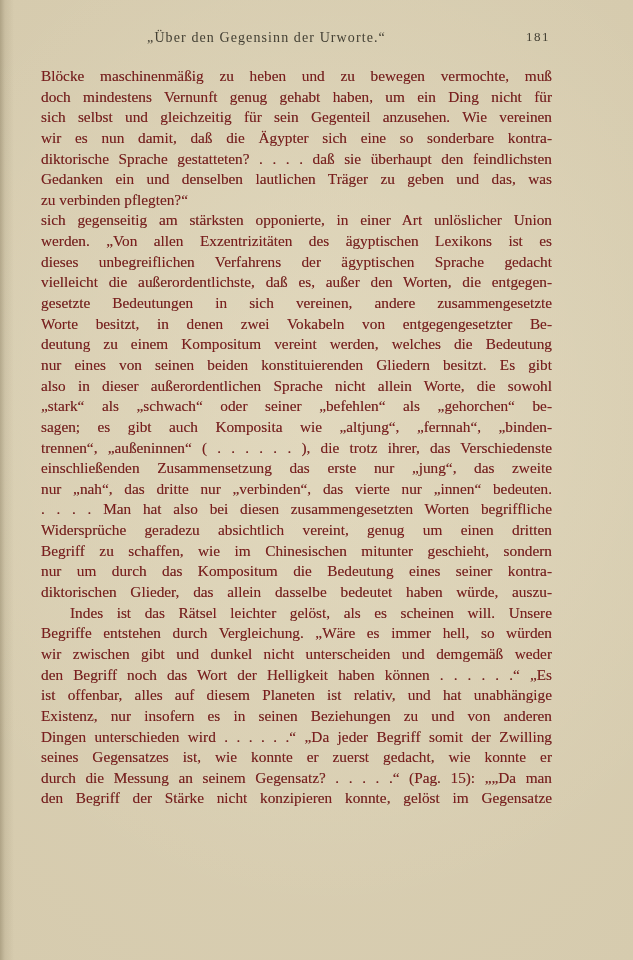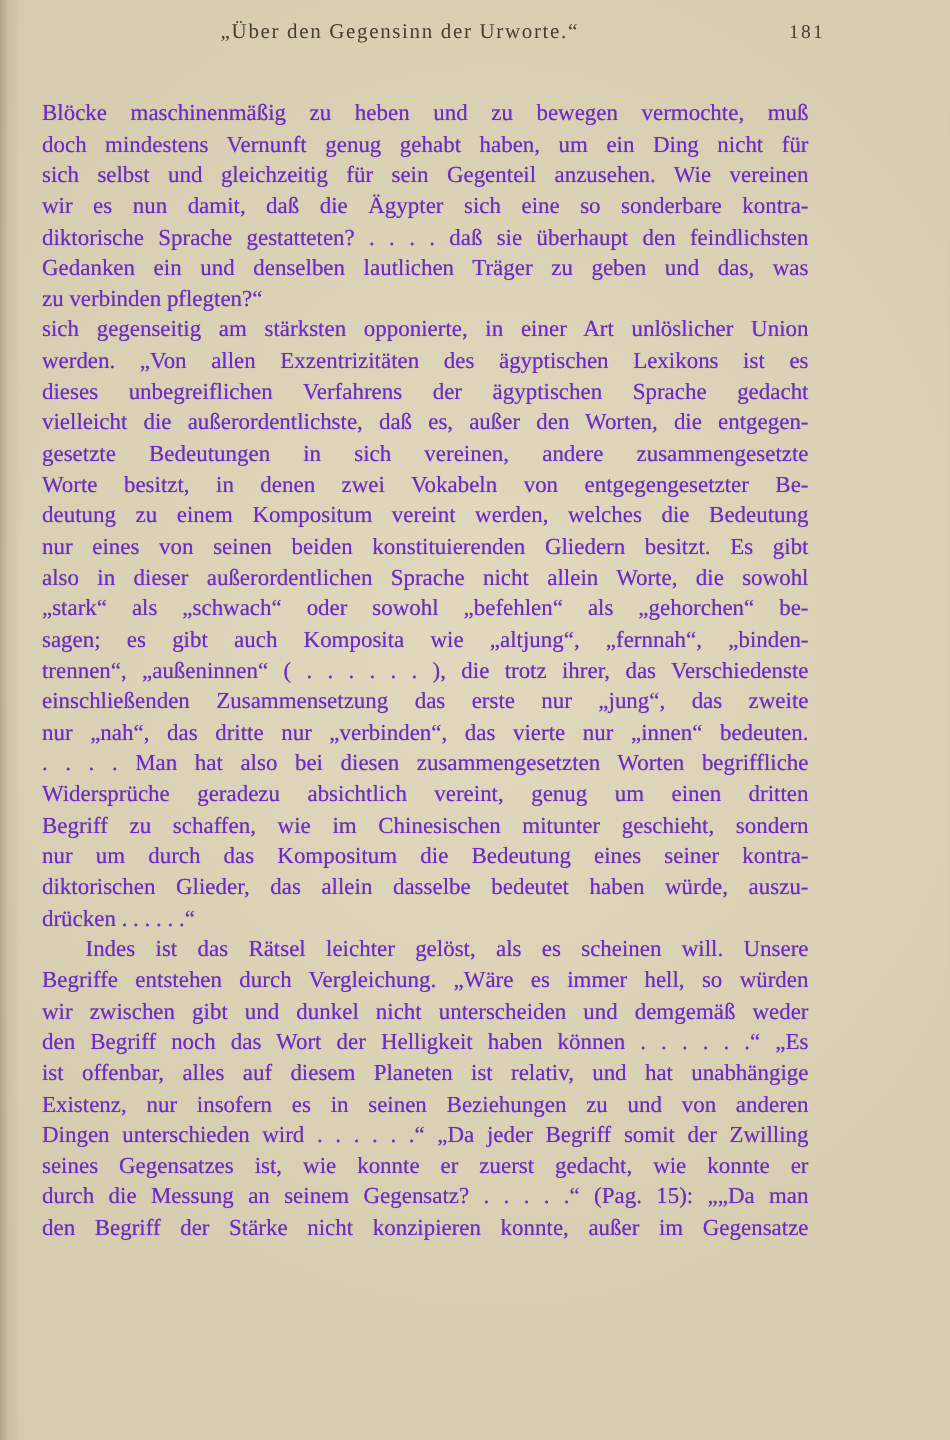--- a/index.html
+++ b/index.html
@@ -12,41 +12,41 @@
   }
   .paper{
     position:absolute;inset:0;
     background:
       radial-gradient(ellipse 120% 90% at 52% 42%, rgba(255,250,230,0.20) 0%, rgba(255,250,230,0.00) 60%),
       linear-gradient(to right, rgba(84,70,40,0.30) 0px, rgba(84,70,40,0.10) 5px, rgba(84,70,40,0.00) 14px),
       radial-gradient(ellipse 140% 120% at 50% 50%, #dad0b4 0%, #d6cbae 55%, #ccc1a2 100%);
   }
   .header{
     position:absolute;
-    left:41px;top:14px;width:511px;height:20px;
+    left:41px;top:30px;width:511px;height:20px;
     color:#444034;
   }
   .running-title{
     position:absolute;
     left:0;right:60px;
     text-align:center;
     font-size:14px;
     letter-spacing:1.1px;
     white-space:nowrap;
   }
   .page-number{
     position:absolute;
     right:2px;top:-1px;
     font-size:13px;
     letter-spacing:1.5px;
   }
   .text-block{
     position:absolute;
-    left:28px;top:66px;width:511px;
-    color:#6d28d9;
+    left:41px;top:66px;width:511px;
+    color:#7f1d1d;
     font-size:15.3px;
     text-shadow:0 0 0.5px rgba(58,54,44,0.55);
   }
   .line{
     height:20.65px;
     line-height:20.65px;
     text-align:justify;
     text-align-last:justify;
     white-space:nowrap;
   }
@@ -73,34 +73,33 @@
     <div class="line e">zu verbinden pflegten?“</div>
     <div class="line j">sich gegenseitig am stärksten opponierte, in einer Art unlöslicher Union</div>
     <div class="line j">werden. „Von allen Exzentrizitäten des ägyptischen Lexikons ist es</div>
     <div class="line j">dieses unbegreiflichen Verfahrens der ägyptischen Sprache gedacht</div>
     <div class="line j">vielleicht die außerordentlichste, daß es, außer den Worten, die entgegen-</div>
     <div class="line j">gesetzte Bedeutungen in sich vereinen, andere zusammengesetzte</div>
     <div class="line j">Worte besitzt, in denen zwei Vokabeln von entgegengesetzter Be-</div>
     <div class="line j">deutung zu einem Kompositum vereint werden, welches die Bedeutung</div>
     <div class="line j">nur eines von seinen beiden konstituierenden Gliedern besitzt. Es gibt</div>
     <div class="line j">also in dieser außerordentlichen Sprache nicht allein Worte, die sowohl</div>
-    <div class="line j">„stark“ als „schwach“ oder sowohl „befehlen“ als „gehorchen“ be-</div>
+    <div class="line j">„stark“ als „schwach“ oder seiner „befehlen“ als „gehorchen“ be-</div>
     <div class="line j">sagen; es gibt auch Komposita wie „altjung“, „fernnah“, „binden-</div>
     <div class="line j">trennen“, „außeninnen“ ( . . . . . . ), die trotz ihrer, das Verschiedenste</div>
     <div class="line j">einschließenden Zusammensetzung das erste nur „jung“, das zweite</div>
     <div class="line j">nur „nah“, das dritte nur „verbinden“, das vierte nur „innen“ bedeuten.</div>
     <div class="line j">. . . . Man hat also bei diesen zusammengesetzten Worten begriffliche</div>
     <div class="line j">Widersprüche geradezu absichtlich vereint, genug um einen dritten</div>
     <div class="line j">Begriff zu schaffen, wie im Chinesischen mitunter geschieht, sondern</div>
     <div class="line j">nur um durch das Kompositum die Bedeutung eines seiner kontra-</div>
     <div class="line j">diktorischen Glieder, das allein dasselbe bedeutet haben würde, auszu-</div>
-    <div class="line e">drücken . . . . . .“</div>
     <div class="line i">Indes ist das Rätsel leichter gelöst, als es scheinen will. Unsere</div>
     <div class="line j">Begriffe entstehen durch Vergleichung. „Wäre es immer hell, so würden</div>
     <div class="line j">wir zwischen gibt und dunkel nicht unterscheiden und demgemäß weder</div>
     <div class="line j">den Begriff noch das Wort der Helligkeit haben können . . . . . .“ „Es</div>
     <div class="line j">ist offenbar, alles auf diesem Planeten ist relativ, und hat unabhängige</div>
     <div class="line j">Existenz, nur insofern es in seinen Beziehungen zu und von anderen</div>
     <div class="line j">Dingen unterschieden wird . . . . . .“ „Da jeder Begriff somit der Zwilling</div>
     <div class="line j">seines Gegensatzes ist, wie konnte er zuerst gedacht, wie konnte er</div>
     <div class="line j">durch die Messung an seinem Gegensatz? . . . . .“ (Pag. 15): „„Da man</div>
-    <div class="line j">den Begriff der Stärke nicht konzipieren konnte, außer im Gegensatze</div>
+    <div class="line j">den Begriff der Stärke nicht konzipieren konnte, gelöst im Gegensatze</div>
   </div>
 
 </body></html>

